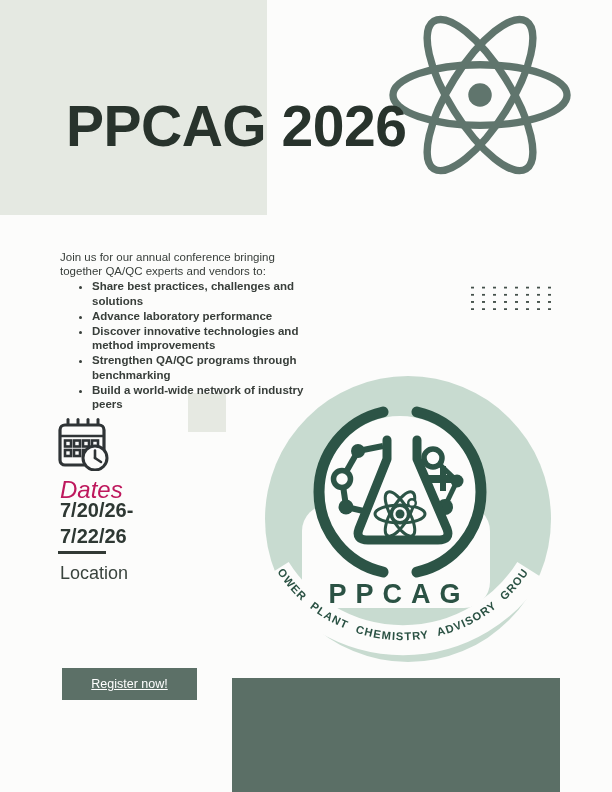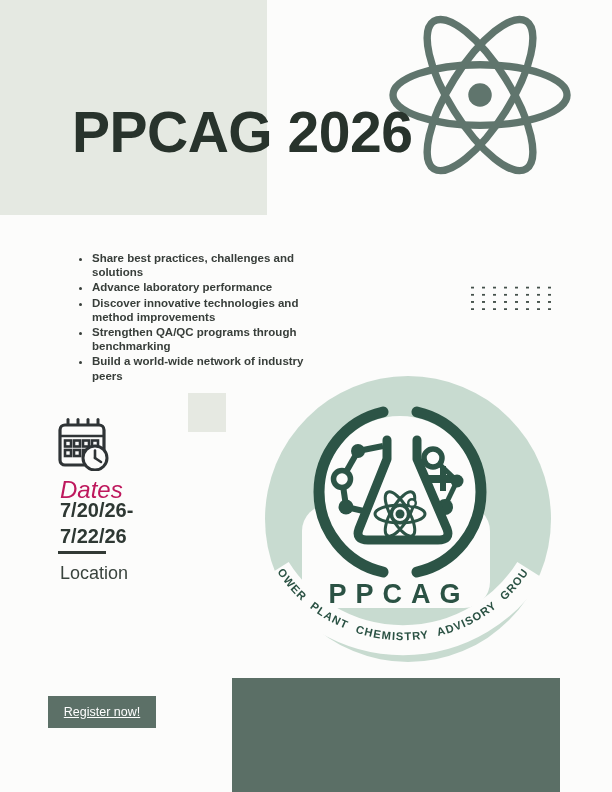--- a/index.html
+++ b/index.html
@@ -34,23 +34,23 @@
     left:60px;top:497px;font-size:20px;font-weight:bold;line-height:26px;
     color:#2e3833;white-space:pre-line;
   }
   .dates-underline{left:58px;top:551px;width:48px;height:3px;background:#323a35;}
   .location-label{left:60px;top:563px;font-size:18px;color:#39433d;}
   .location-value{
     left:58px;top:589px;width:108px;text-align:center;font-size:19px;
     font-weight:bold;line-height:22px;color:#2e3833;white-space:pre-line;
   }
   .register-btn{
-    position:absolute;left:48px;top:668px;width:108px;height:32px;
+    position:absolute;left:62px;top:668px;width:135px;height:32px;
     background:#5c7067;color:#ffffff;border:none;font-family:"Liberation Sans",sans-serif;
-    font-size:12.5px;text-decoration:underline;cursor:pointer;margin-top:28px;
+    font-size:12.5px;text-decoration:underline;cursor:pointer;
   }
   .logo{left:258px;top:368px;width:304px;height:300px;}
   .footer-rect{left:232px;top:678px;width:328px;height:114px;background:#5b6f66;}
 </style>
 </head>
 <body>
 
 <div class="page">
 
   <div class="abs gray-block"></div>
@@ -58,23 +58,24 @@
 
   <svg class="abs atom-top" viewBox="0 0 200 180">
     <g fill="none" stroke="#60756d" stroke-width="7.5">
       <ellipse cx="99" cy="89" rx="89" ry="31"></ellipse>
       <ellipse cx="99" cy="89" rx="89" ry="31" transform="rotate(58 99 89)"></ellipse>
       <ellipse cx="99" cy="89" rx="89" ry="31" transform="rotate(-58 99 89)"></ellipse>
     </g>
     <circle cx="99" cy="89" r="12" fill="#60756d"></circle>
   </svg>
 
-  <h1 class="abs page-title" style="margin:12px">PPCAG 2026</h1>
+  <h1 class="abs page-title" style="margin:6px">PPCAG 2026</h1>
 
   <div class="abs intro">
+    <p>Join us for our annual conference bringing together QA/QC experts and vendors to:</p>
     <ul>
       <li>Share best practices, challenges and solutions</li>
       <li>Advance laboratory performance</li>
       <li>Discover innovative technologies and method improvements</li>
       <li>Strengthen QA/QC programs through benchmarking</li>
       <li>Build a world-wide network of industry peers</li>
     </ul>
   </div>
 
   <div class="abs dot-grid"></div>

